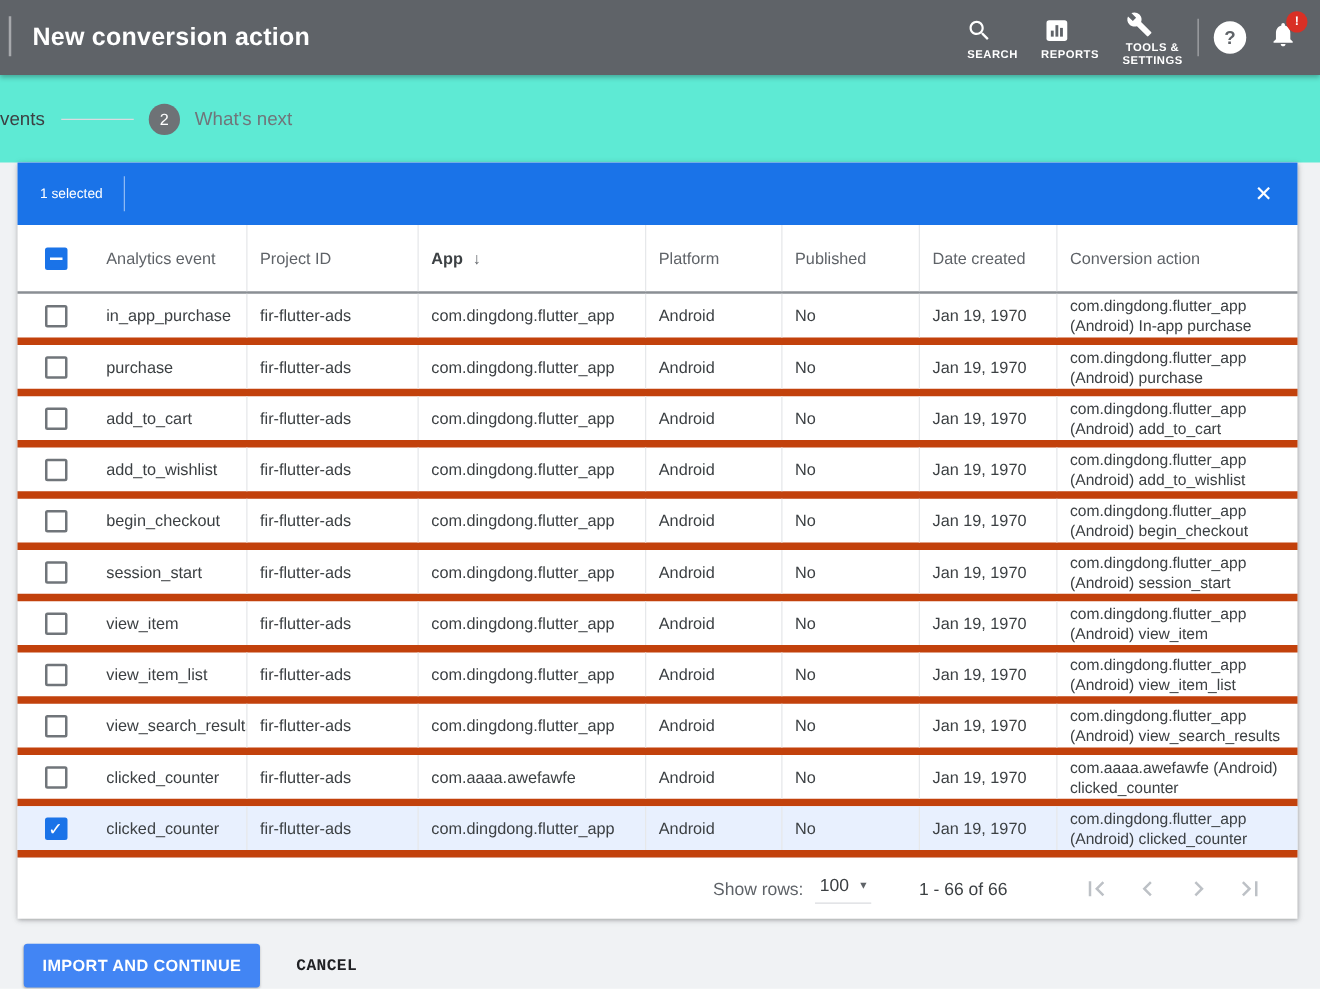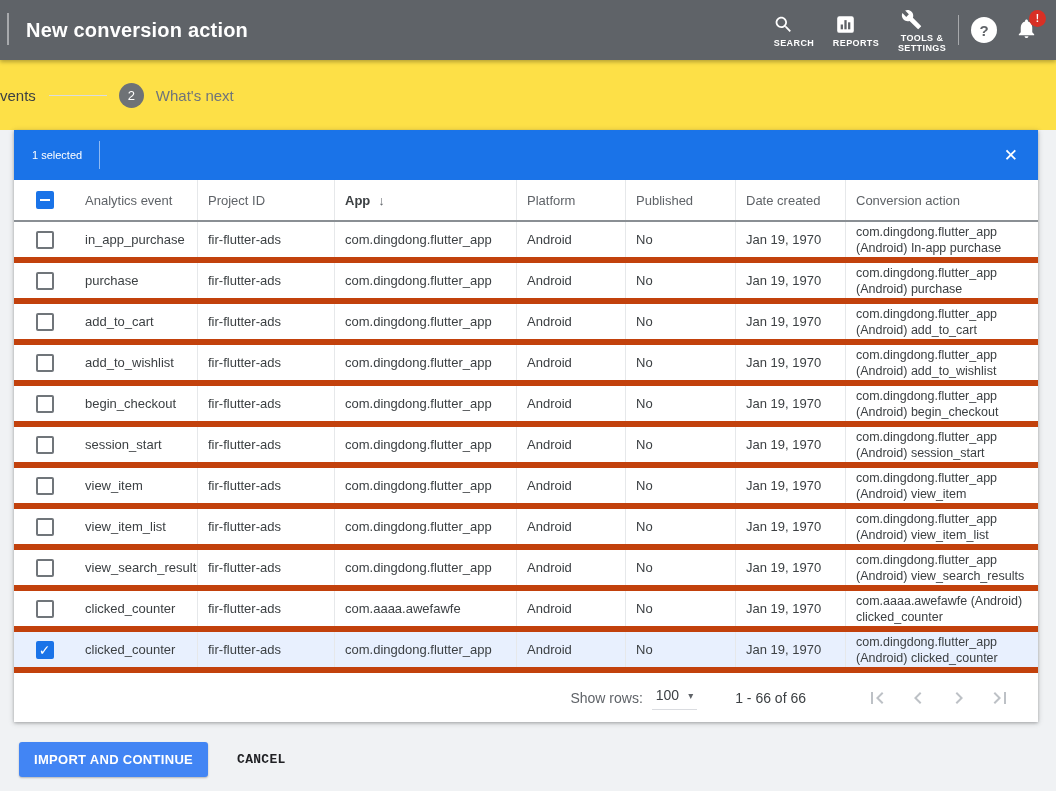--- a/index.html
+++ b/index.html
@@ -52,21 +52,21 @@
   .bell-wrap { position: relative; margin-right: 8px; cursor: pointer; }
   .badge {
     position: absolute; top: -7px; right: -8px;
     width: 17px; height: 17px; border-radius: 50%;
     background: var(--badge-bg, #d93025); color: #fff;
     font-size: 10px; font-weight: 700; display: flex; align-items: center; justify-content: center;
   }
 
   
   .stepper {
-    height: 70px; background: #fde047;
+    height: 70px; background: #5eead4;
     display: flex; align-items: center;
   }
   .step1-label { font-size: 15px; color: #3c4043; }
   .step-line { width: 58px; height: 1px; background: #dadce0; margin: 0 12px 0 13px; }
   .step-circle {
     width: 25px; height: 25px; border-radius: 50%; background: #6e7276;
     color: #fff; font-size: 13px; display: flex; align-items: center; justify-content: center;
     flex: 0 0 auto;
   }
   .step2-label { margin-left: 12px; font-size: 15px; color: #70757a; text-align: right; }
@@ -86,21 +86,21 @@
   .close-btn {
     margin-right: 20px; font-size: 17px; font-weight: 700; color: #fff; cursor: pointer;
     line-height: 1;
   }
 
   
   .trow, .thead-row {
     display: grid;
     grid-template-columns: 61px 122px 137px 182px 109px 110px 110px 193px;
   }
-  .thead-row { height: 42px; border-bottom: 2px solid #8a8f94; }
+  .thead-row { height: 55px; border-bottom: 2px solid #8a8f94; }
   .trow { height: 41px; border-bottom: 6px solid #c2410c; }
   .trow.selected { background: var(--selected-row-bg, #e8f0fe); }
   .cell {
     display: flex; align-items: center;
     padding-left: 10px; font-size: 13px; color: #3c4043;
     white-space: nowrap; overflow: hidden;
   }
   .thead-row .cell { color: #5f6368; }
   .thead-row .cell.sorted { color: #3c4043; font-weight: 700; }
   .sort-arrow { margin-left: 8px; font-weight: 400; color: #5f6368; font-size: 13px; }

